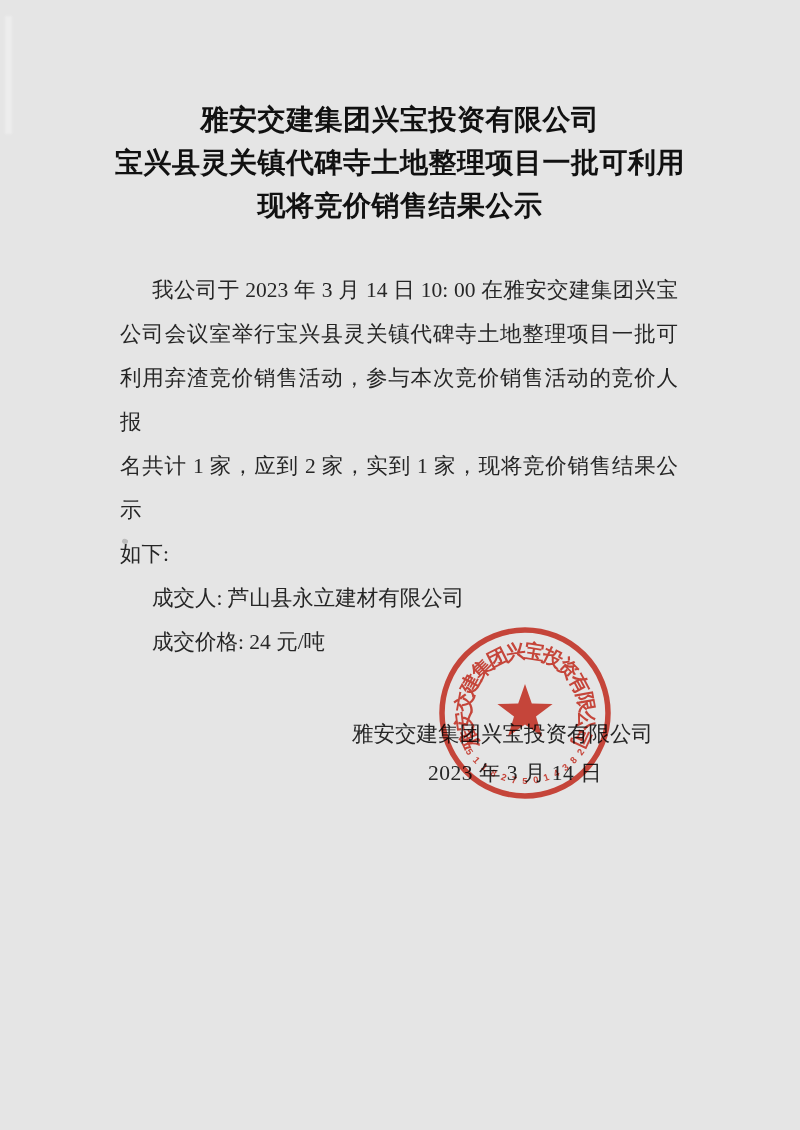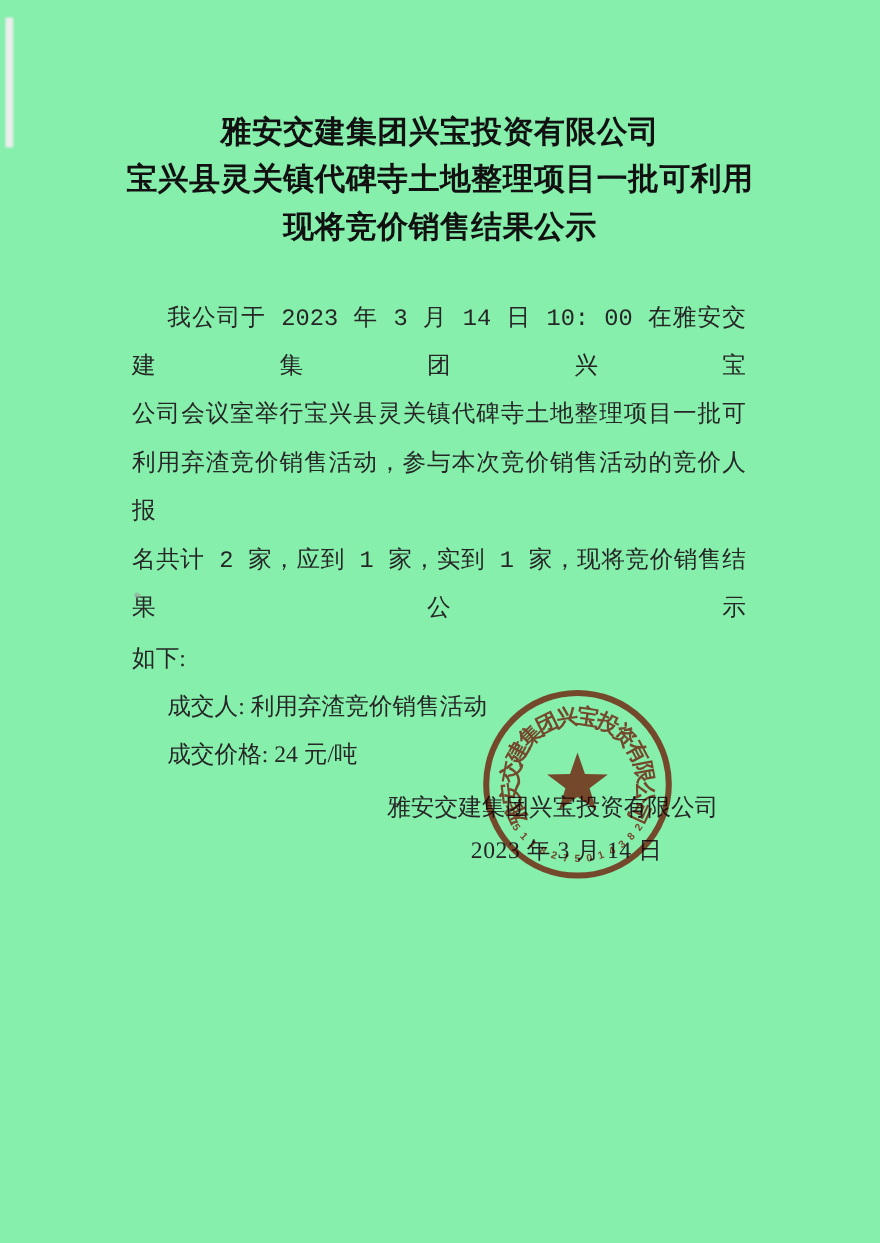--- a/index.html
+++ b/index.html
@@ -1,35 +1,35 @@
 <!DOCTYPE html>
 <html style="--seal: #d9392b;"><head>
 <meta charset="utf-8">
 <style>
   html,body{margin:0;padding:0;background:#fff;}
   .page{
-    position:relative;width:800px;height:1130px;background:#86efac;
+    position:relative;width:800px;height:1130px;background:#e5e5e5;
     overflow:hidden;font-family:"Liberation Serif","DejaVu Serif",serif;
   }
   .edge-streak{
     position:absolute;left:5px;top:16px;width:7px;height:118px;
     background:#ededed;filter:blur(1px);
   }
   .title{
     position:absolute;left:0;top:98px;width:800px;margin:0;
     text-align:center;font-family:"Liberation Sans","DejaVu Sans",sans-serif;
     font-weight:bold;font-size:28px;line-height:43px;color:#111;
     letter-spacing:0.5px;
   }
   .body-block{
     position:absolute;left:120px;top:268px;width:558px;
     font-size:21.5px;line-height:44px;color:#262626;
   }
   .body-block p{margin:0;white-space:nowrap;}
-  .fill{text-align:justify;text-align-last:justify;white-space:normal !important;font-family:Liberation Mono, monospace;}
+  .fill{text-align:justify;text-align-last:justify;white-space:normal !important;}
   .indent{text-indent:32px;}
   .sig-company{
     position:absolute;left:352px;top:719px;
     font-size:21.5px;color:#262626;white-space:nowrap;
   }
   .sig-date{
     position:absolute;left:428px;top:758px;
     font-size:21.5px;color:#262626;white-space:nowrap;letter-spacing:0.5px;
   }
   .seal{
@@ -61,23 +61,23 @@
   <h1 class="title">
     <div>雅安交建集团兴宝投资有限公司</div>
     <div>宝兴县灵关镇代碑寺土地整理项目一批可利用</div>
     <div>现将竞价销售结果公示</div>
   </h1>
 
   <div class="body-block">
     <p class="fill indent">我公司于 2023 年 3 月 14 日 10: 00 在雅安交建集团兴宝</p>
     <p class="fill">公司会议室举行宝兴县灵关镇代碑寺土地整理项目一批可</p>
     <p class="fill">利用弃渣竞价销售活动，参与本次竞价销售活动的竞价人报</p>
-    <p class="fill">名共计 2 家，应到 1 家，实到 1 家，现将竞价销售结果公示</p>
+    <p class="fill">名共计 1 家，应到 2 家，实到 1 家，现将竞价销售结果公示</p>
     <p>如下:</p>
-    <p class="indent">成交人: 利用弃渣竞价销售活动</p>
+    <p class="indent">成交人: 芦山县永立建材有限公司</p>
     <p class="indent">成交价格: 24 元/吨</p>
   </div>
 
   <div class="sig-company">雅安交建集团兴宝投资有限公司</div>
   <div class="sig-date">2023 年 3 月 14 日</div>
 
   <svg class="seal" viewBox="0 0 200 200" aria-hidden="true">
     <circle class="seal-ring" cx="100" cy="100" r="83"></circle>
     <polygon class="seal-star" points="100,71 106.8,90.6 127.6,91 111,103.6 117,123.5 100,111.6 83,123.5 89,103.6 72.4,91 93.2,90.6"></polygon>
     <g id="seal-ring-text">

